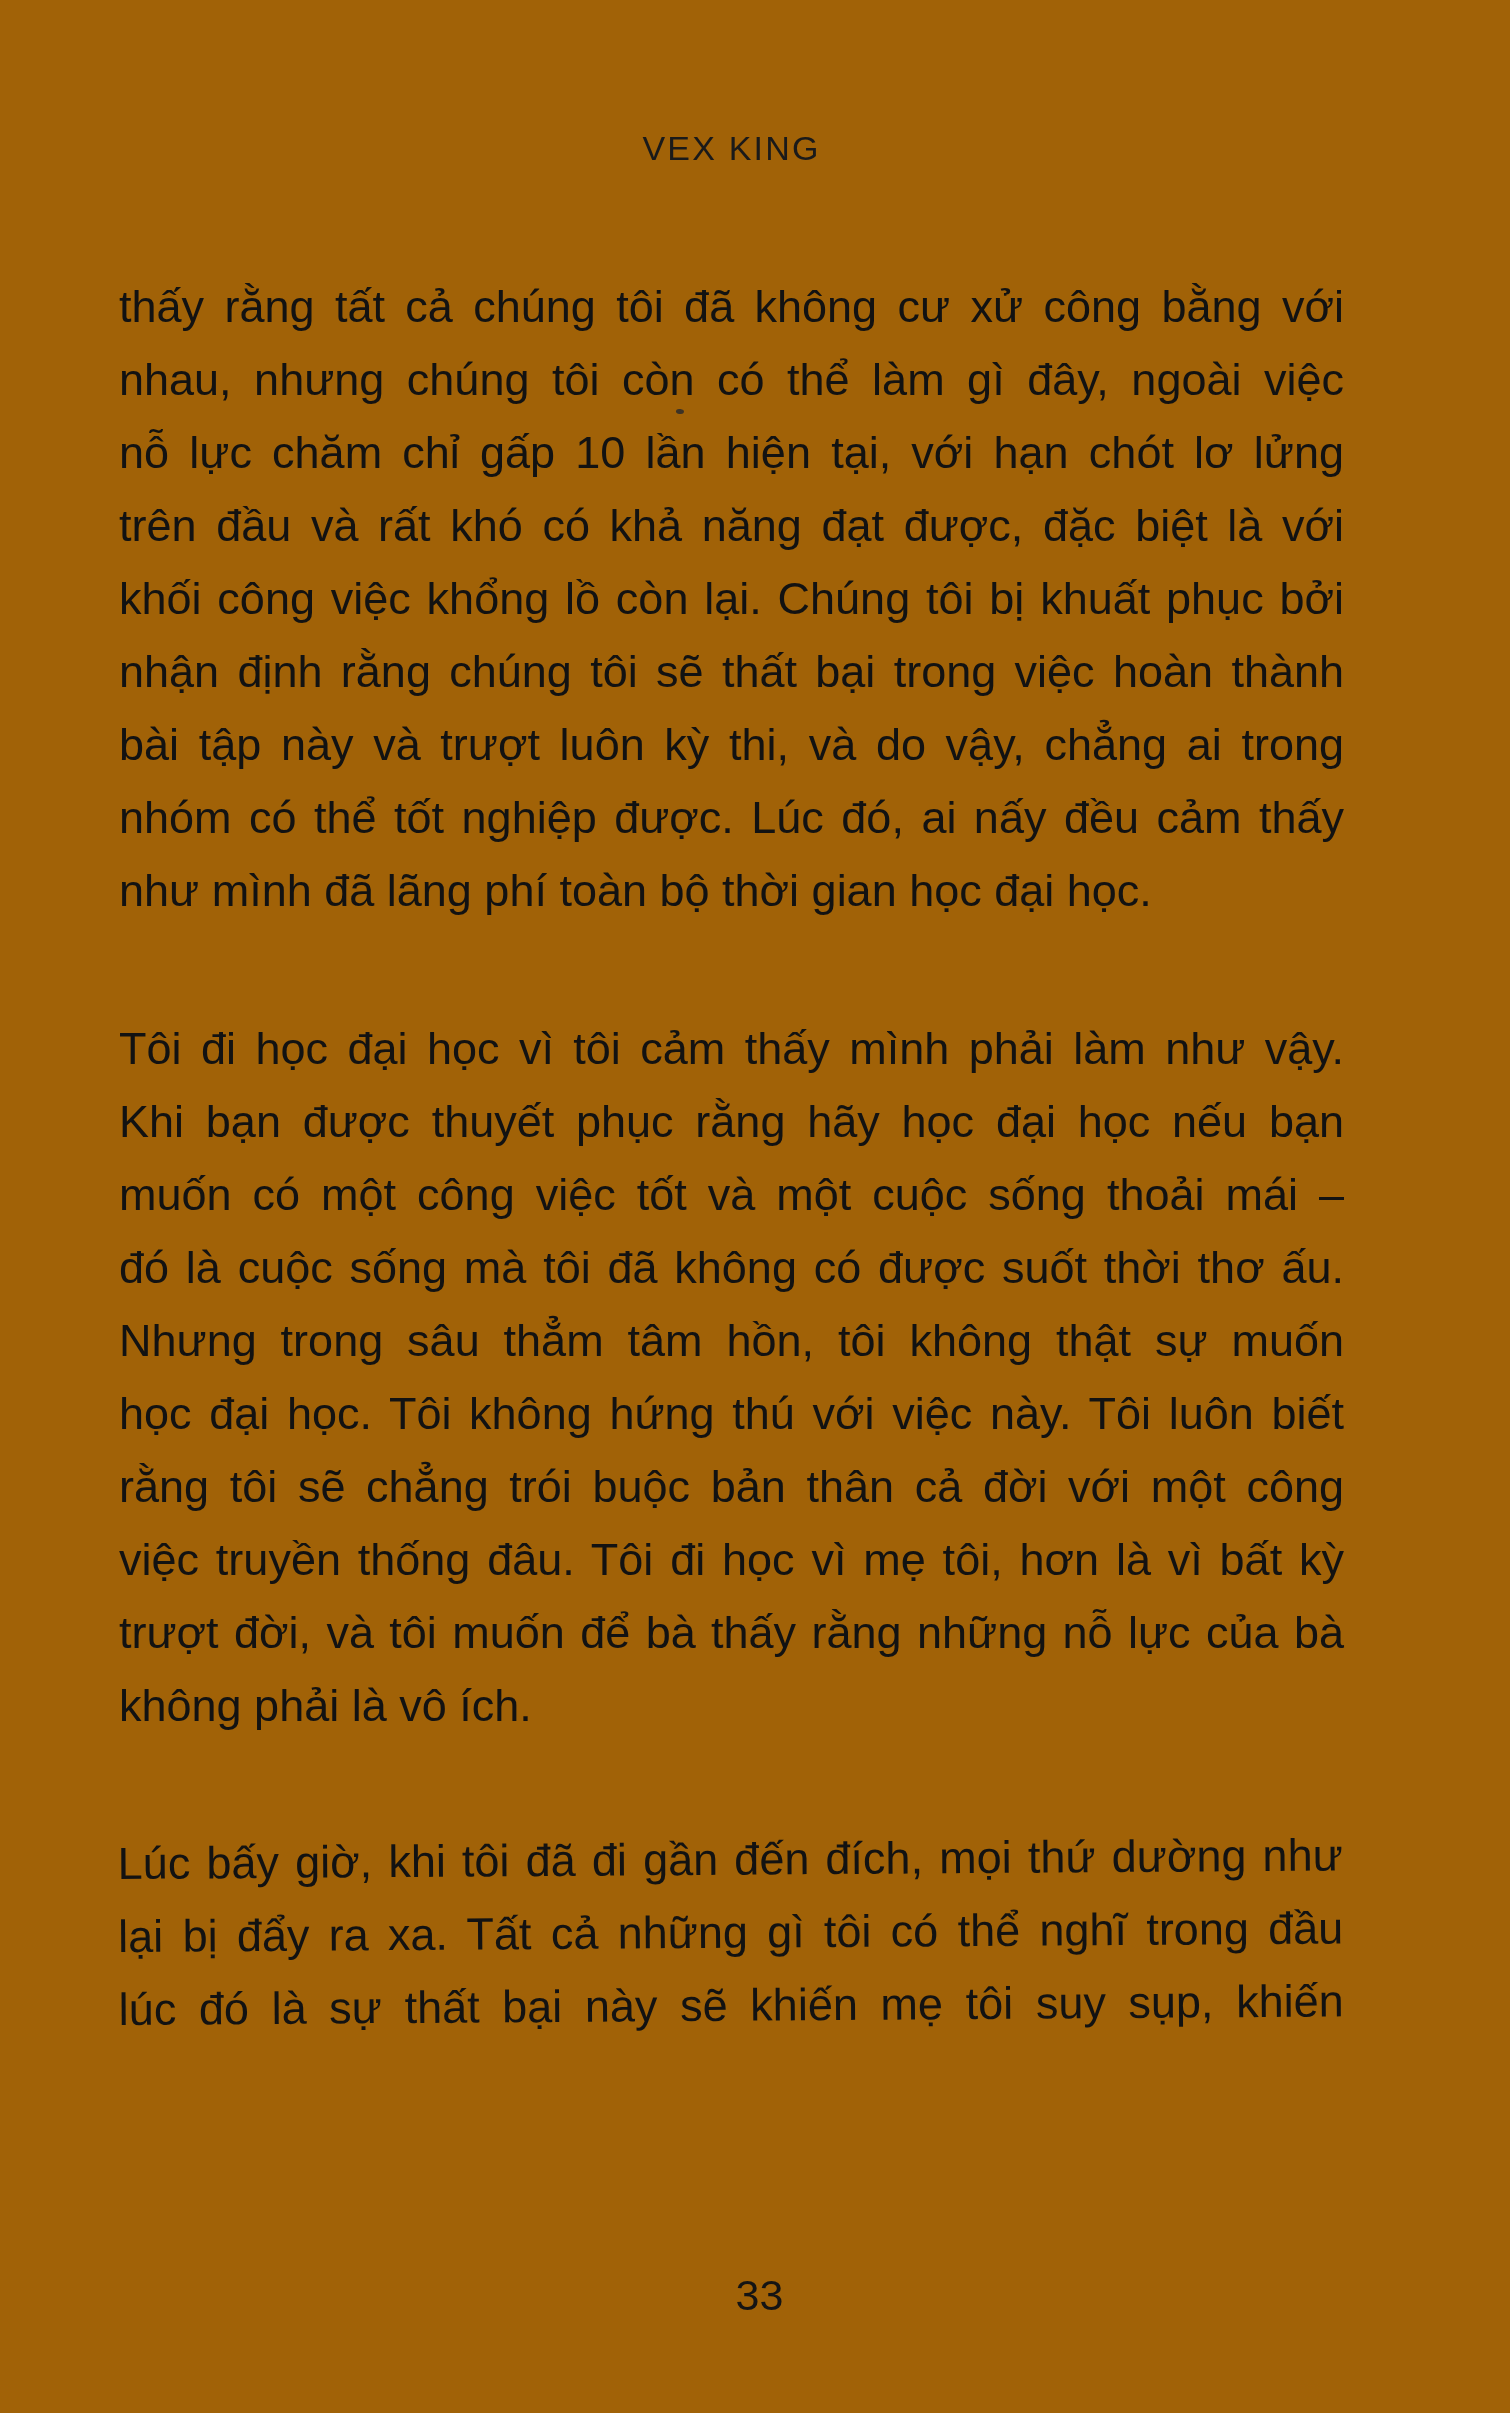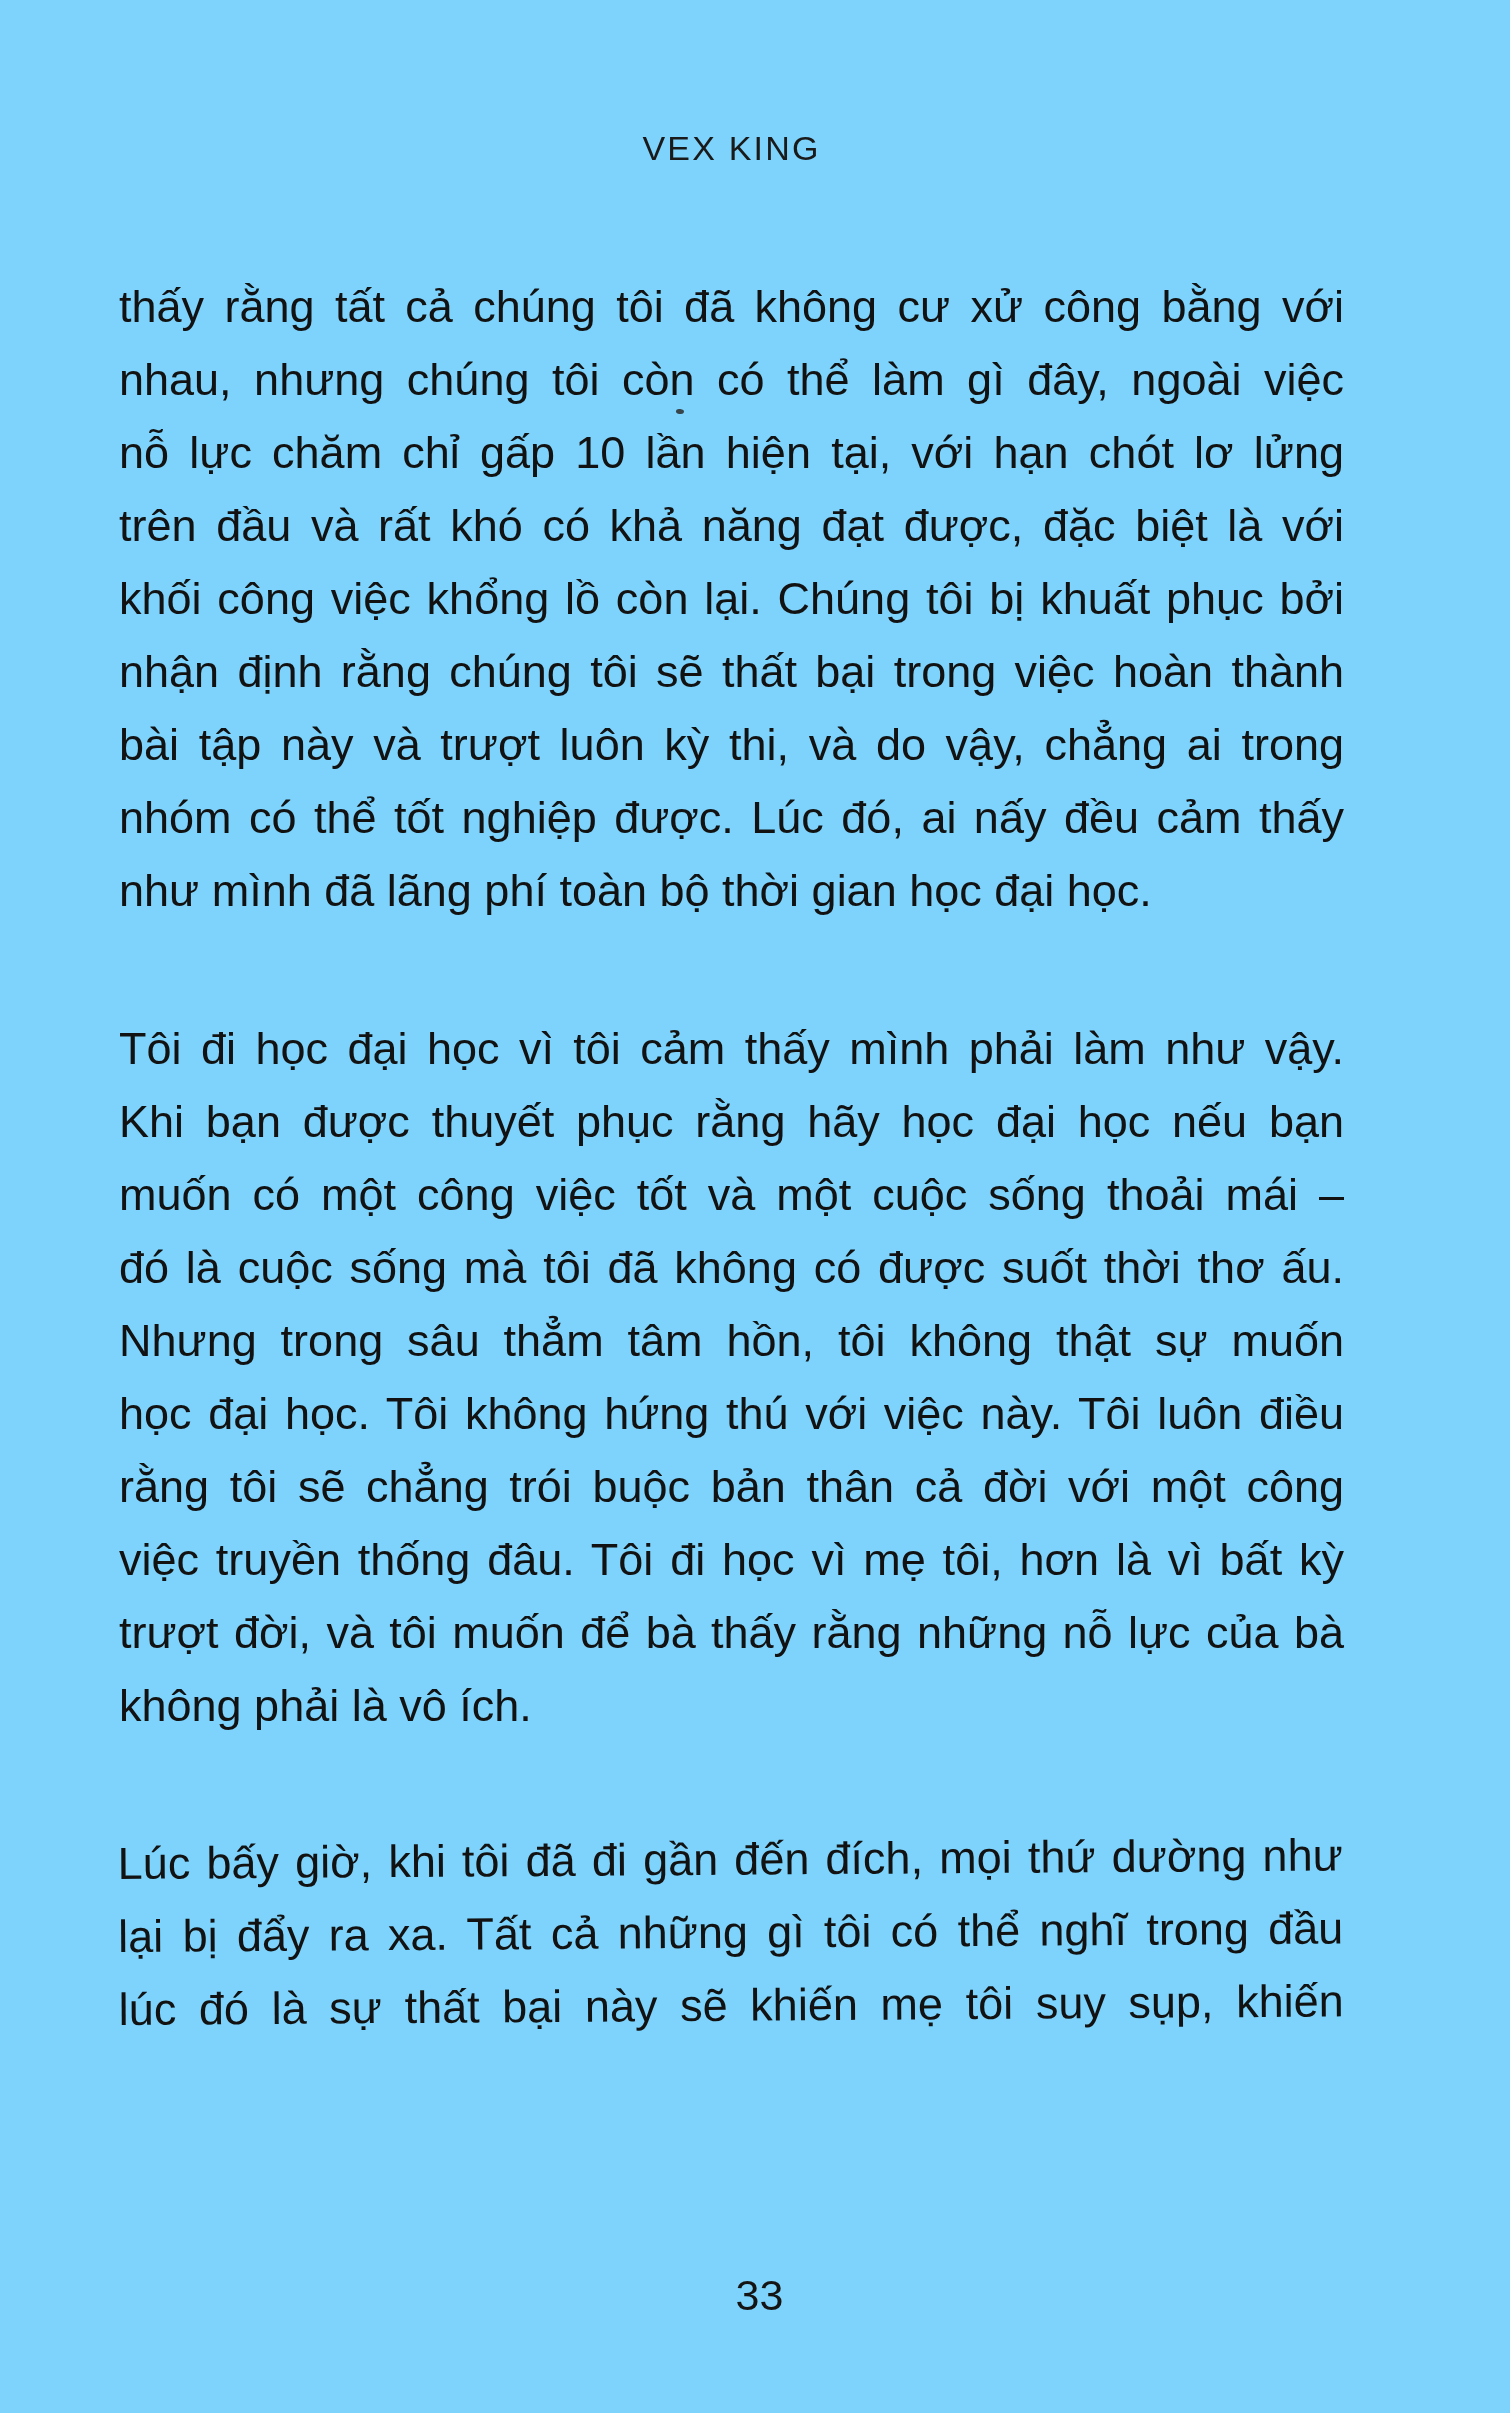--- a/index.html
+++ b/index.html
@@ -7,21 +7,21 @@
     padding: 0;
     width: 1511px;
     height: 2413px;
     background: #ffffff;
     overflow: hidden;
     font-family: "Liberation Sans", sans-serif;
   }
   .book-page {
     position: absolute;
     inset: 0;
-    background: #7dd3fc;
+    background: #a16207;
     color: #131313;
   }
   .running-header {
     position: absolute;
     top: 128px;
     left: 119px;
     width: 1225px;
     text-align: center;
     font-size: 34px;
     line-height: 41px;
@@ -101,21 +101,21 @@
       <div class="line j">nhóm có thể tốt nghiệp được. Lúc đó, ai nấy đều cảm thấy</div>
       <div class="line l">như mình đã lãng phí toàn bộ thời gian học đại học.</div>
     </div>
 
     <div class="para para-2">
       <div class="line j">Tôi đi học đại học vì tôi cảm thấy mình phải làm như vậy.</div>
       <div class="line j">Khi bạn được thuyết phục rằng hãy học đại học nếu bạn</div>
       <div class="line j">muốn có một công việc tốt và một cuộc sống thoải mái –</div>
       <div class="line j">đó là cuộc sống mà tôi đã không có được suốt thời thơ ấu.</div>
       <div class="line j">Nhưng trong sâu thẳm tâm hồn, tôi không thật sự muốn</div>
-      <div class="line j">học đại học. Tôi không hứng thú với việc này. Tôi luôn điều</div>
+      <div class="line j">học đại học. Tôi không hứng thú với việc này. Tôi luôn biết</div>
       <div class="line j">rằng tôi sẽ chẳng trói buộc bản thân cả đời với một công</div>
       <div class="line j">việc truyền thống đâu. Tôi đi học vì mẹ tôi, hơn là vì bất kỳ</div>
       <div class="line j">trượt đời, và tôi muốn để bà thấy rằng những nỗ lực của bà</div>
       <div class="line l">không phải là vô ích.</div>
     </div>
 
     <div class="para para-3">
       <div class="line j">Lúc bấy giờ, khi tôi đã đi gần đến đích, mọi thứ dường như</div>
       <div class="line j">lại bị đẩy ra xa. Tất cả những gì tôi có thể nghĩ trong đầu</div>
       <div class="line j">lúc đó là sự thất bại này sẽ khiến mẹ tôi suy sụp, khiến</div>

